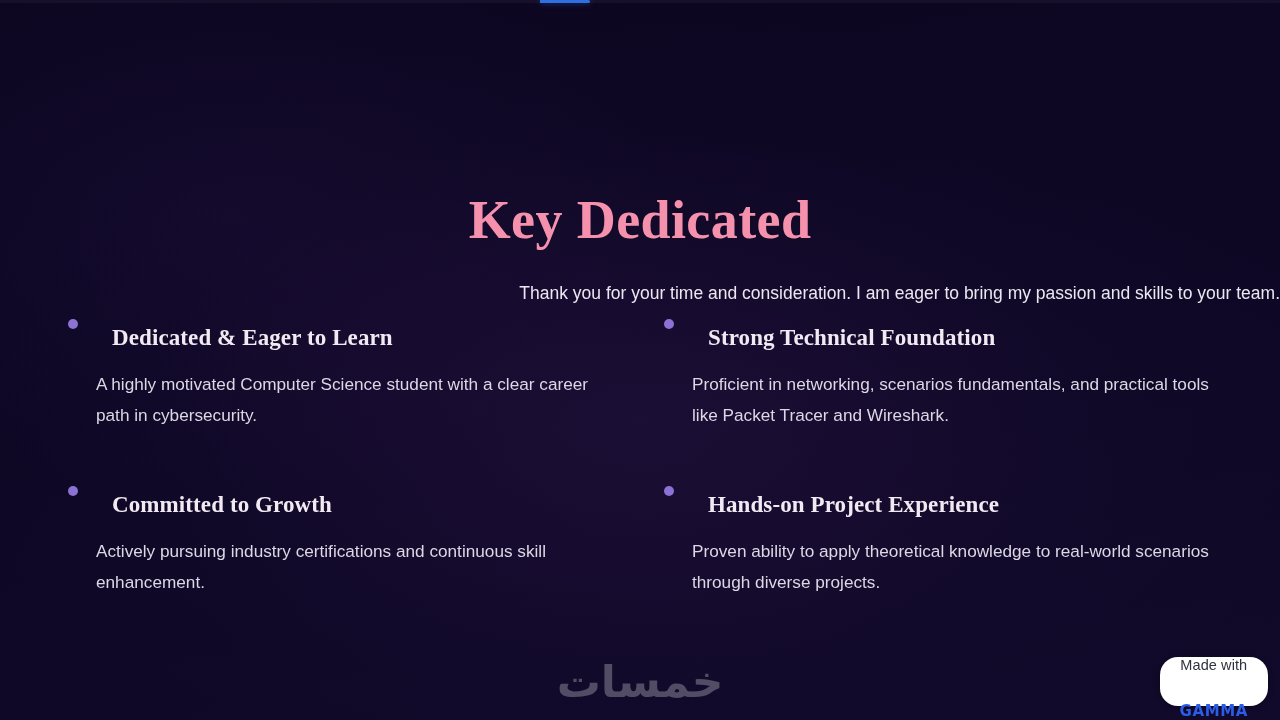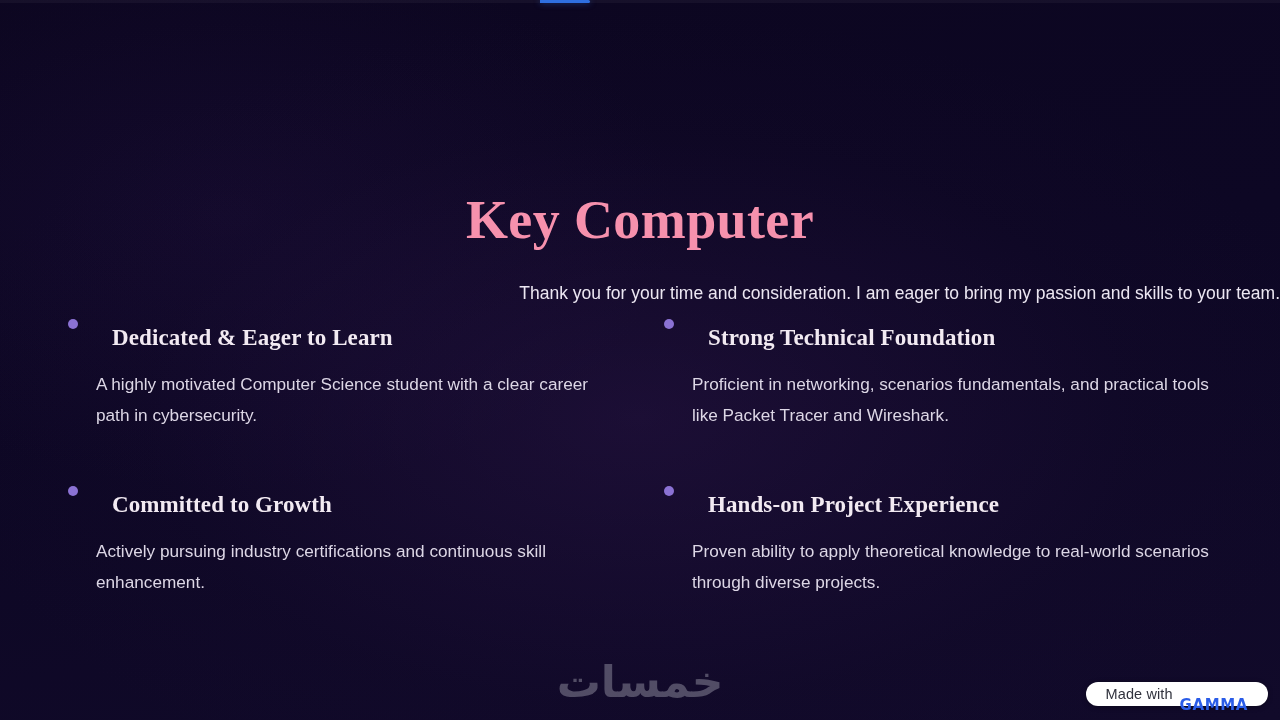--- a/index.html
+++ b/index.html
@@ -137,25 +137,26 @@
   }
 
   
   .gamma-badge {
     position: absolute;
     right: 12px;
     bottom: 14px;
     display: flex;
     align-items: center;
     gap: 7px;
-    height: 24px;
+    height: 49px;
     padding: 0 20px;
     background: #ffffff;
     border-radius: 18px;
     box-shadow: 0 1px 5px rgba(0, 0, 0, 0.35);
+    flex-direction: column;
   }
   .gamma-made {
     font-size: 14.5px;
     color: #30323d;
     letter-spacing: 0.1px;
   }
   .gamma-word {
     font-size: 15px;
     font-weight: bold;
     color: #2a5ce8;
@@ -166,21 +167,21 @@
 </style>
 </head>
 <body>
 
 <div id="slide">
 
   <div class="progress-track">
     <div class="progress-fill"></div>
   </div>
 
-  <h1 class="title">Key Computer</h1>
+  <h1 class="title">Key Dedicated</h1>
 
   <p class="subtitle">Thank you for your time and consideration. I am eager to bring my passion and skills to your team.</p>
 
   <div class="grid">
 
     <div class="item">
       <span class="bullet"></span>
       <h2 class="item-heading">Dedicated &amp; Eager to Learn</h2>
       <p class="item-body">A highly motivated Computer Science student with a clear career path in cybersecurity.</p>
     </div>

